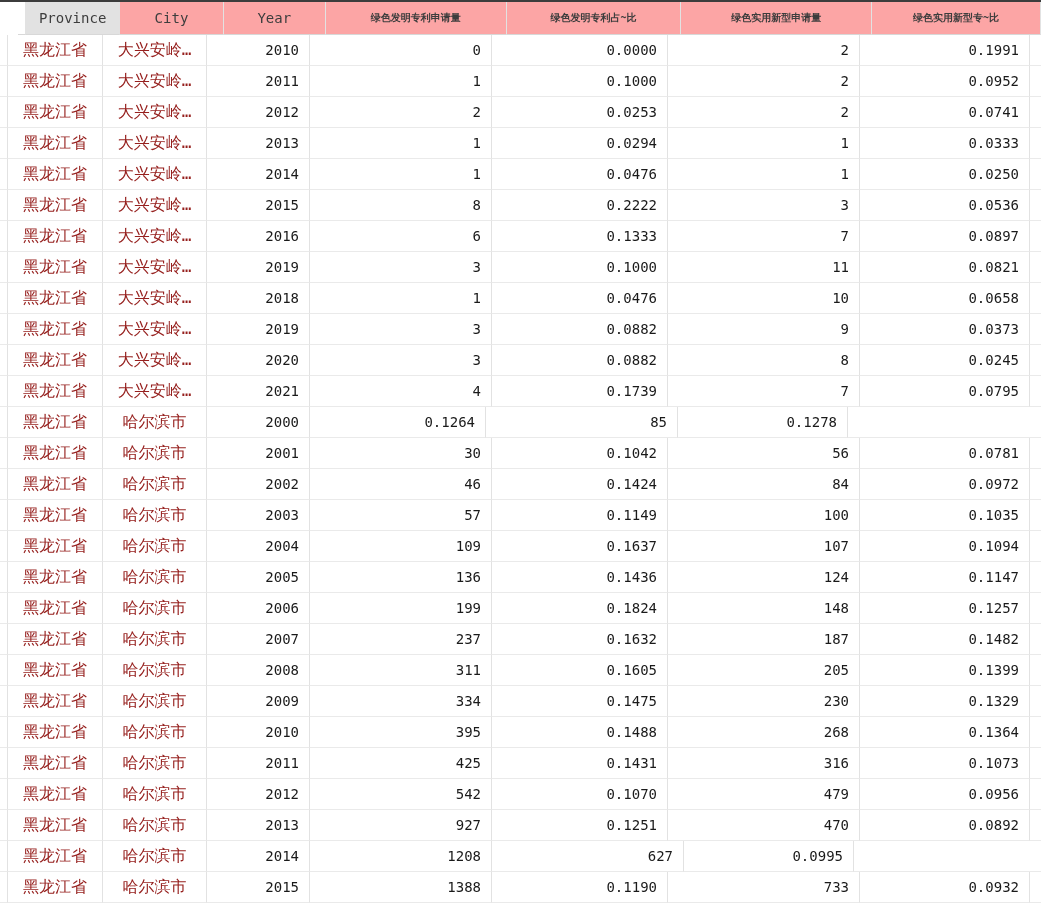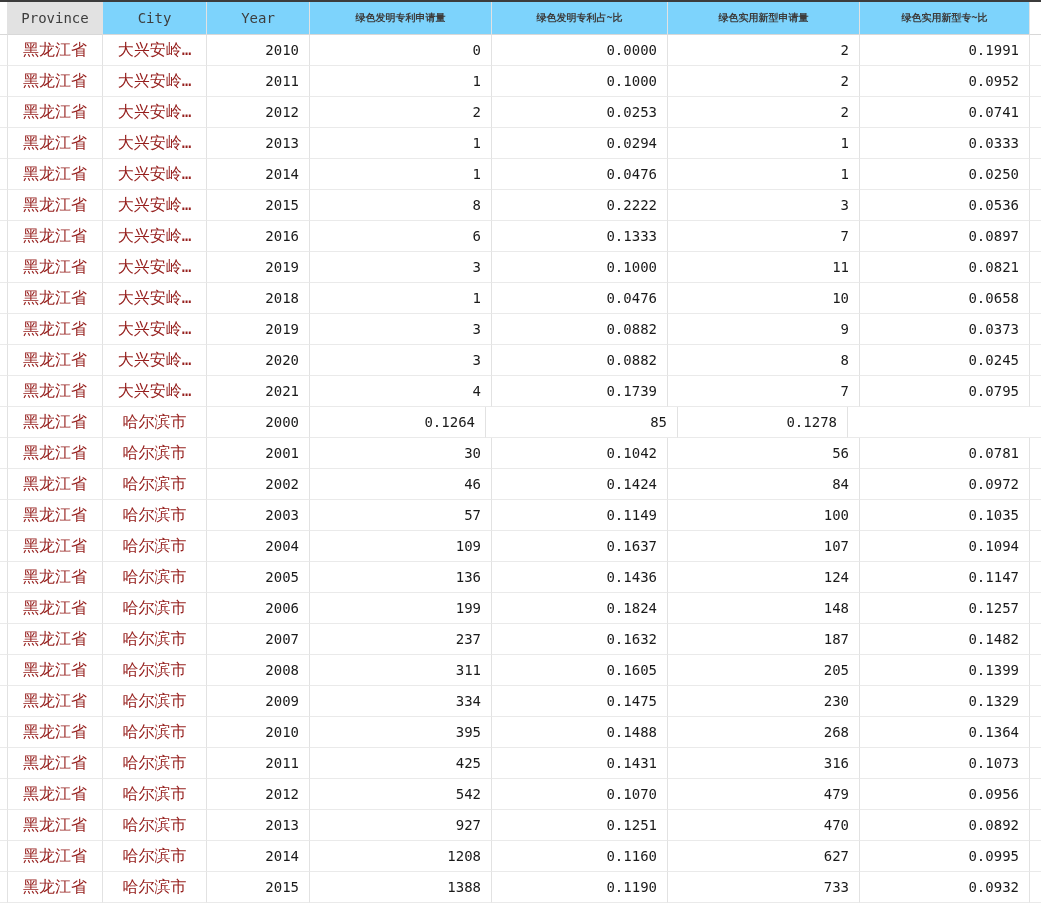--- a/index.html
+++ b/index.html
@@ -10,34 +10,34 @@
     background:#ffffff;
     font-family:"DejaVu Sans Mono","Liberation Mono",monospace;
     font-size:14px;
     color:#1a1a1a;
   }
   #topbar{
     height:2px;width:100%;
     background:#3c3c3c;
   }
   .grid-row{display:flex;width:1041px;box-sizing:border-box;}
-  .grid-row.header{height:33px;}
+  .grid-row.header{height:33px;padding-left:18px;}
   .grid-row.data{height:31px;}
   .cell{
     box-sizing:border-box;
     border-right:1px solid #e2e2e2;
     border-bottom:1px solid #eaeaea;
     overflow:hidden;
     white-space:nowrap;
     display:flex;
     align-items:center;
   }
   .header .cell{
     border-bottom:1px solid #d8d8d8;
-    background:#7dd3fc;
+    background:#fca5a5;
     color:#3d3d3d;
     justify-content:center;
   }
   .header .cell.first-col{background:#e2e2e2;}
   .cell.gutter{background:#ffffff;}
   .cell.gutter-r{border-right:none;background:#ffffff;flex:1;}
   .cell.align-center{justify-content:center;}
   .cell.align-right{justify-content:flex-end;padding-right:10px;}
   .data .cell.text-col{
     color:#96201e;
@@ -355,21 +355,20 @@
         <div class="cell w-5 align-right">470</div>
         <div class="cell w-6 align-right">0.0892</div>
         <div class="cell gutter-r"></div>
       </div>
       <div class="grid-row data">
         <div class="cell gutter w-g0"></div>
         <div class="cell w-0 text-col align-center">黑龙江省</div>
         <div class="cell w-1 text-col align-center">哈尔滨市</div>
         <div class="cell w-2 align-right">2014</div>
         <div class="cell w-3 align-right">1208</div>
-        <div class="cell w-4 align-right">0.1160</div>
         <div class="cell w-5 align-right">627</div>
         <div class="cell w-6 align-right">0.0995</div>
         <div class="cell gutter-r"></div>
       </div>
       <div class="grid-row data">
         <div class="cell gutter w-g0"></div>
         <div class="cell w-0 text-col align-center">黑龙江省</div>
         <div class="cell w-1 text-col align-center">哈尔滨市</div>
         <div class="cell w-2 align-right">2015</div>
         <div class="cell w-3 align-right">1388</div>

